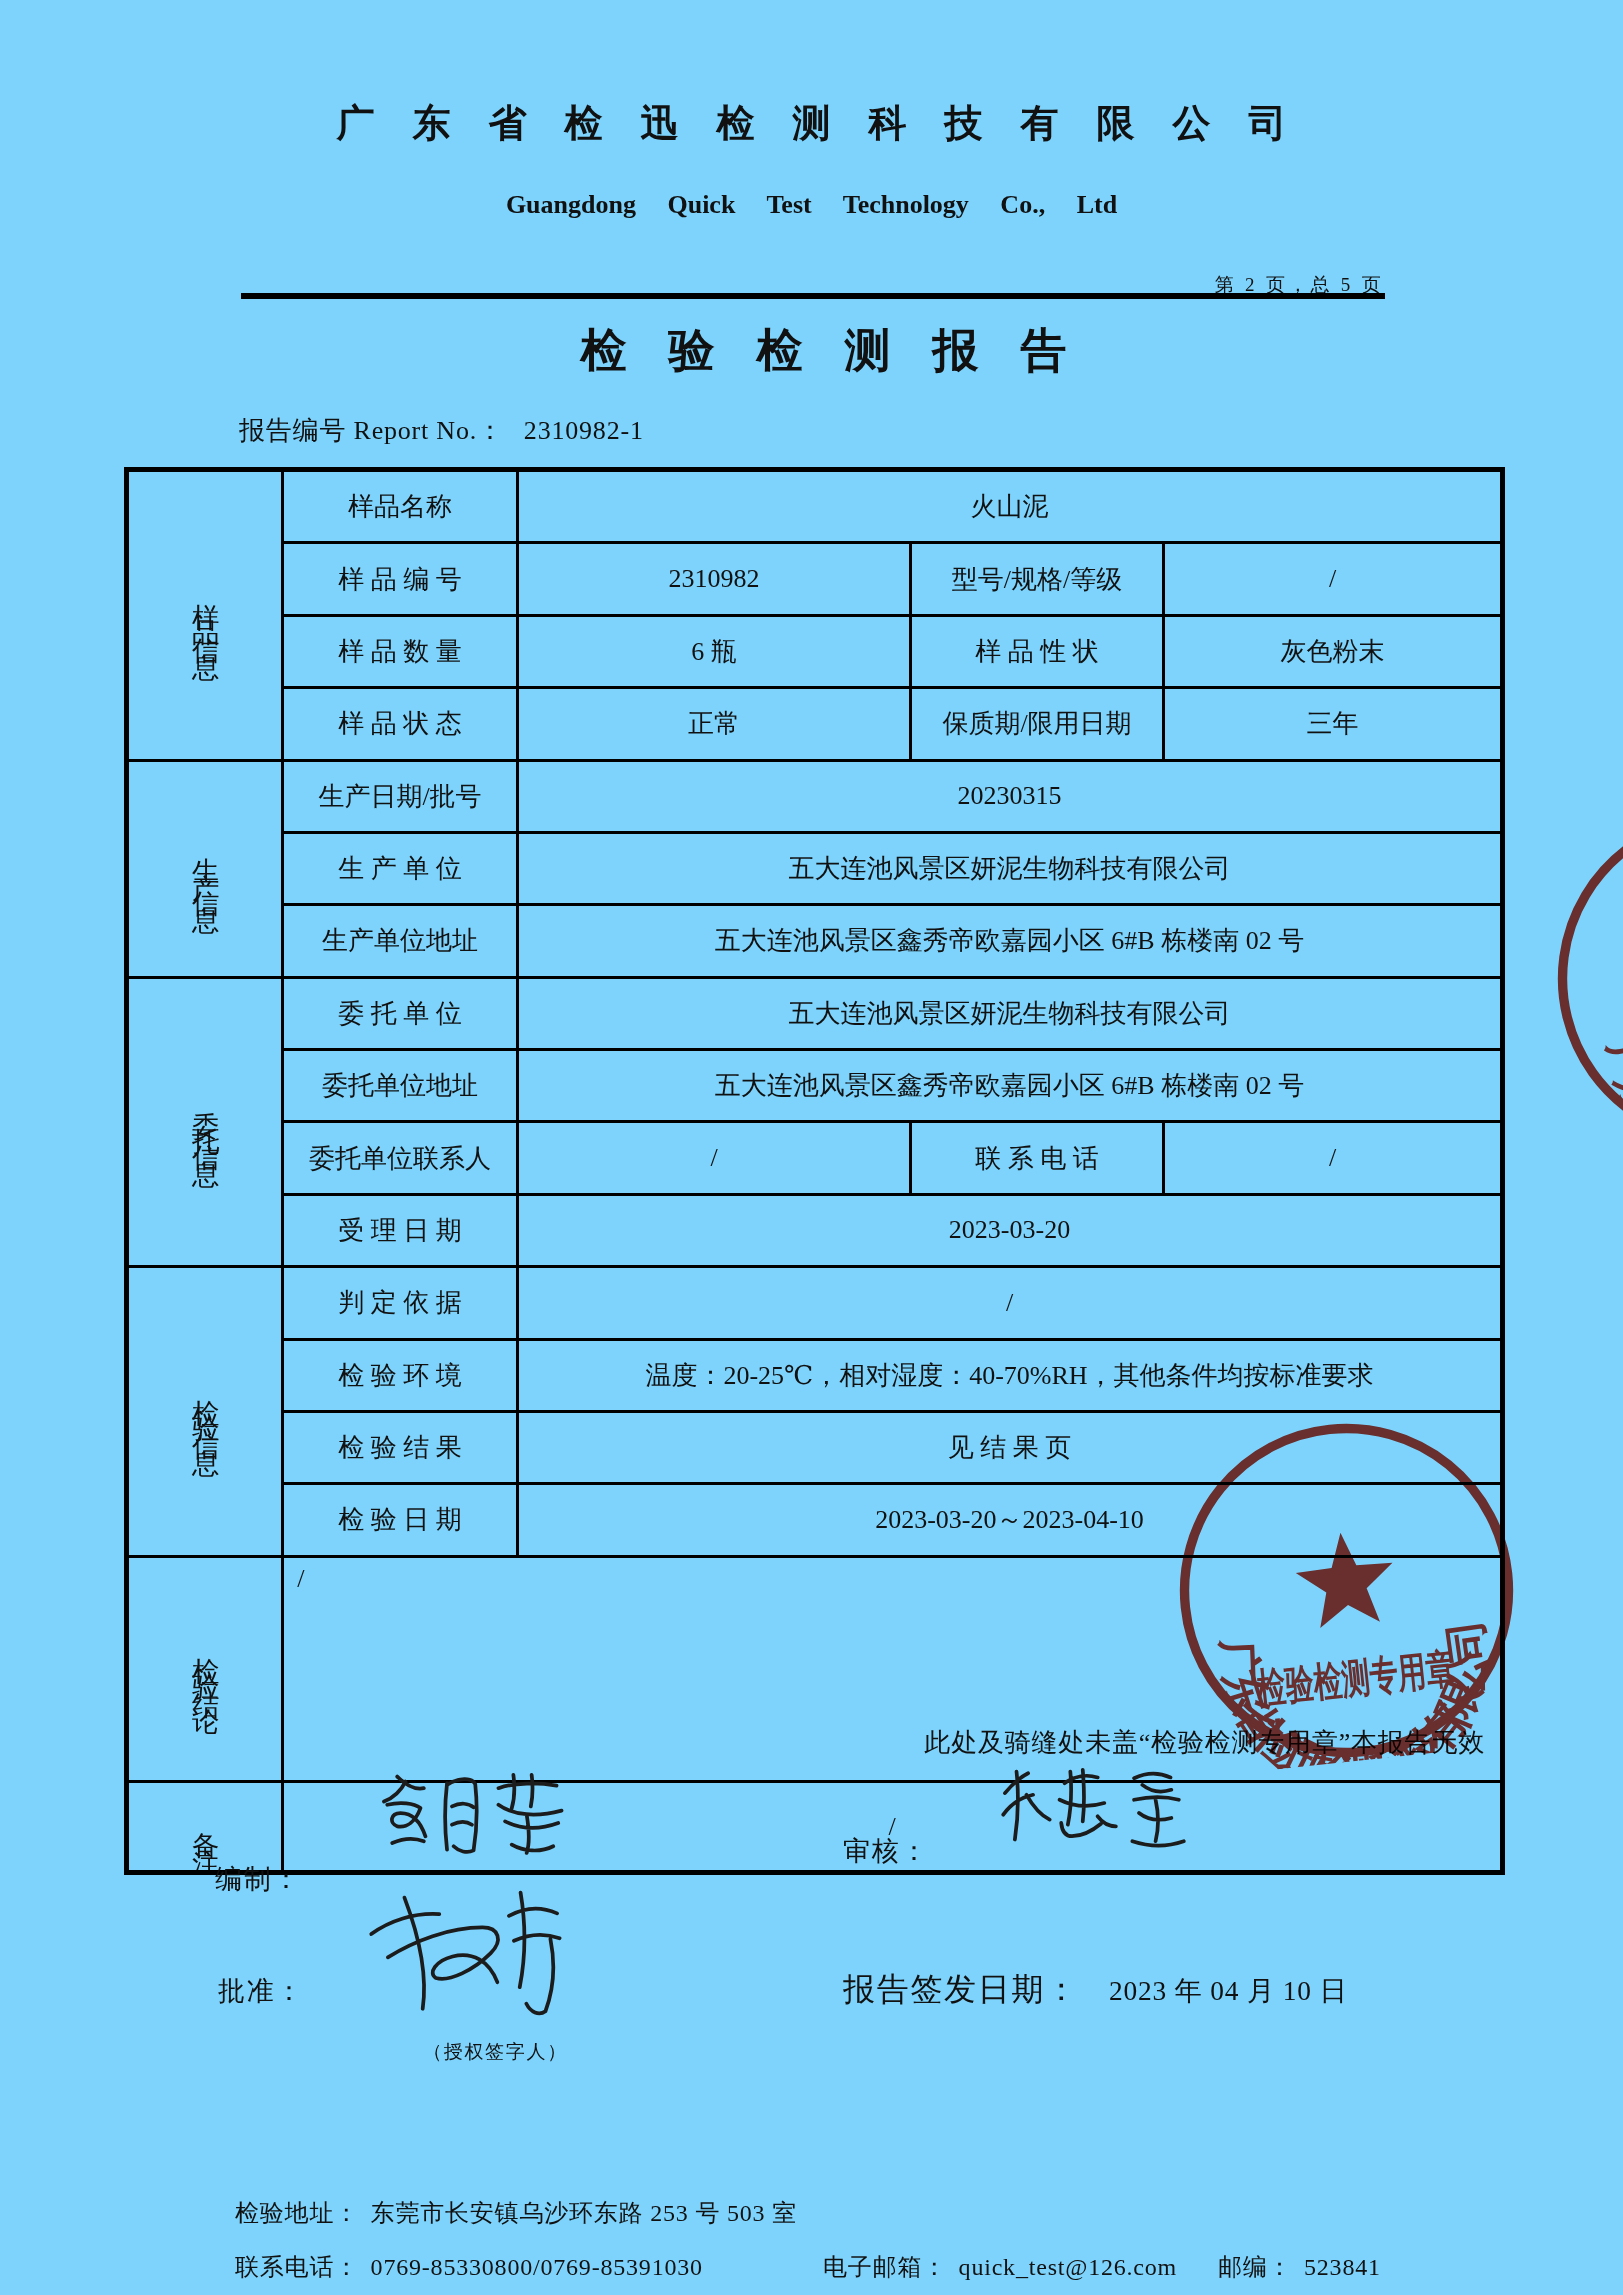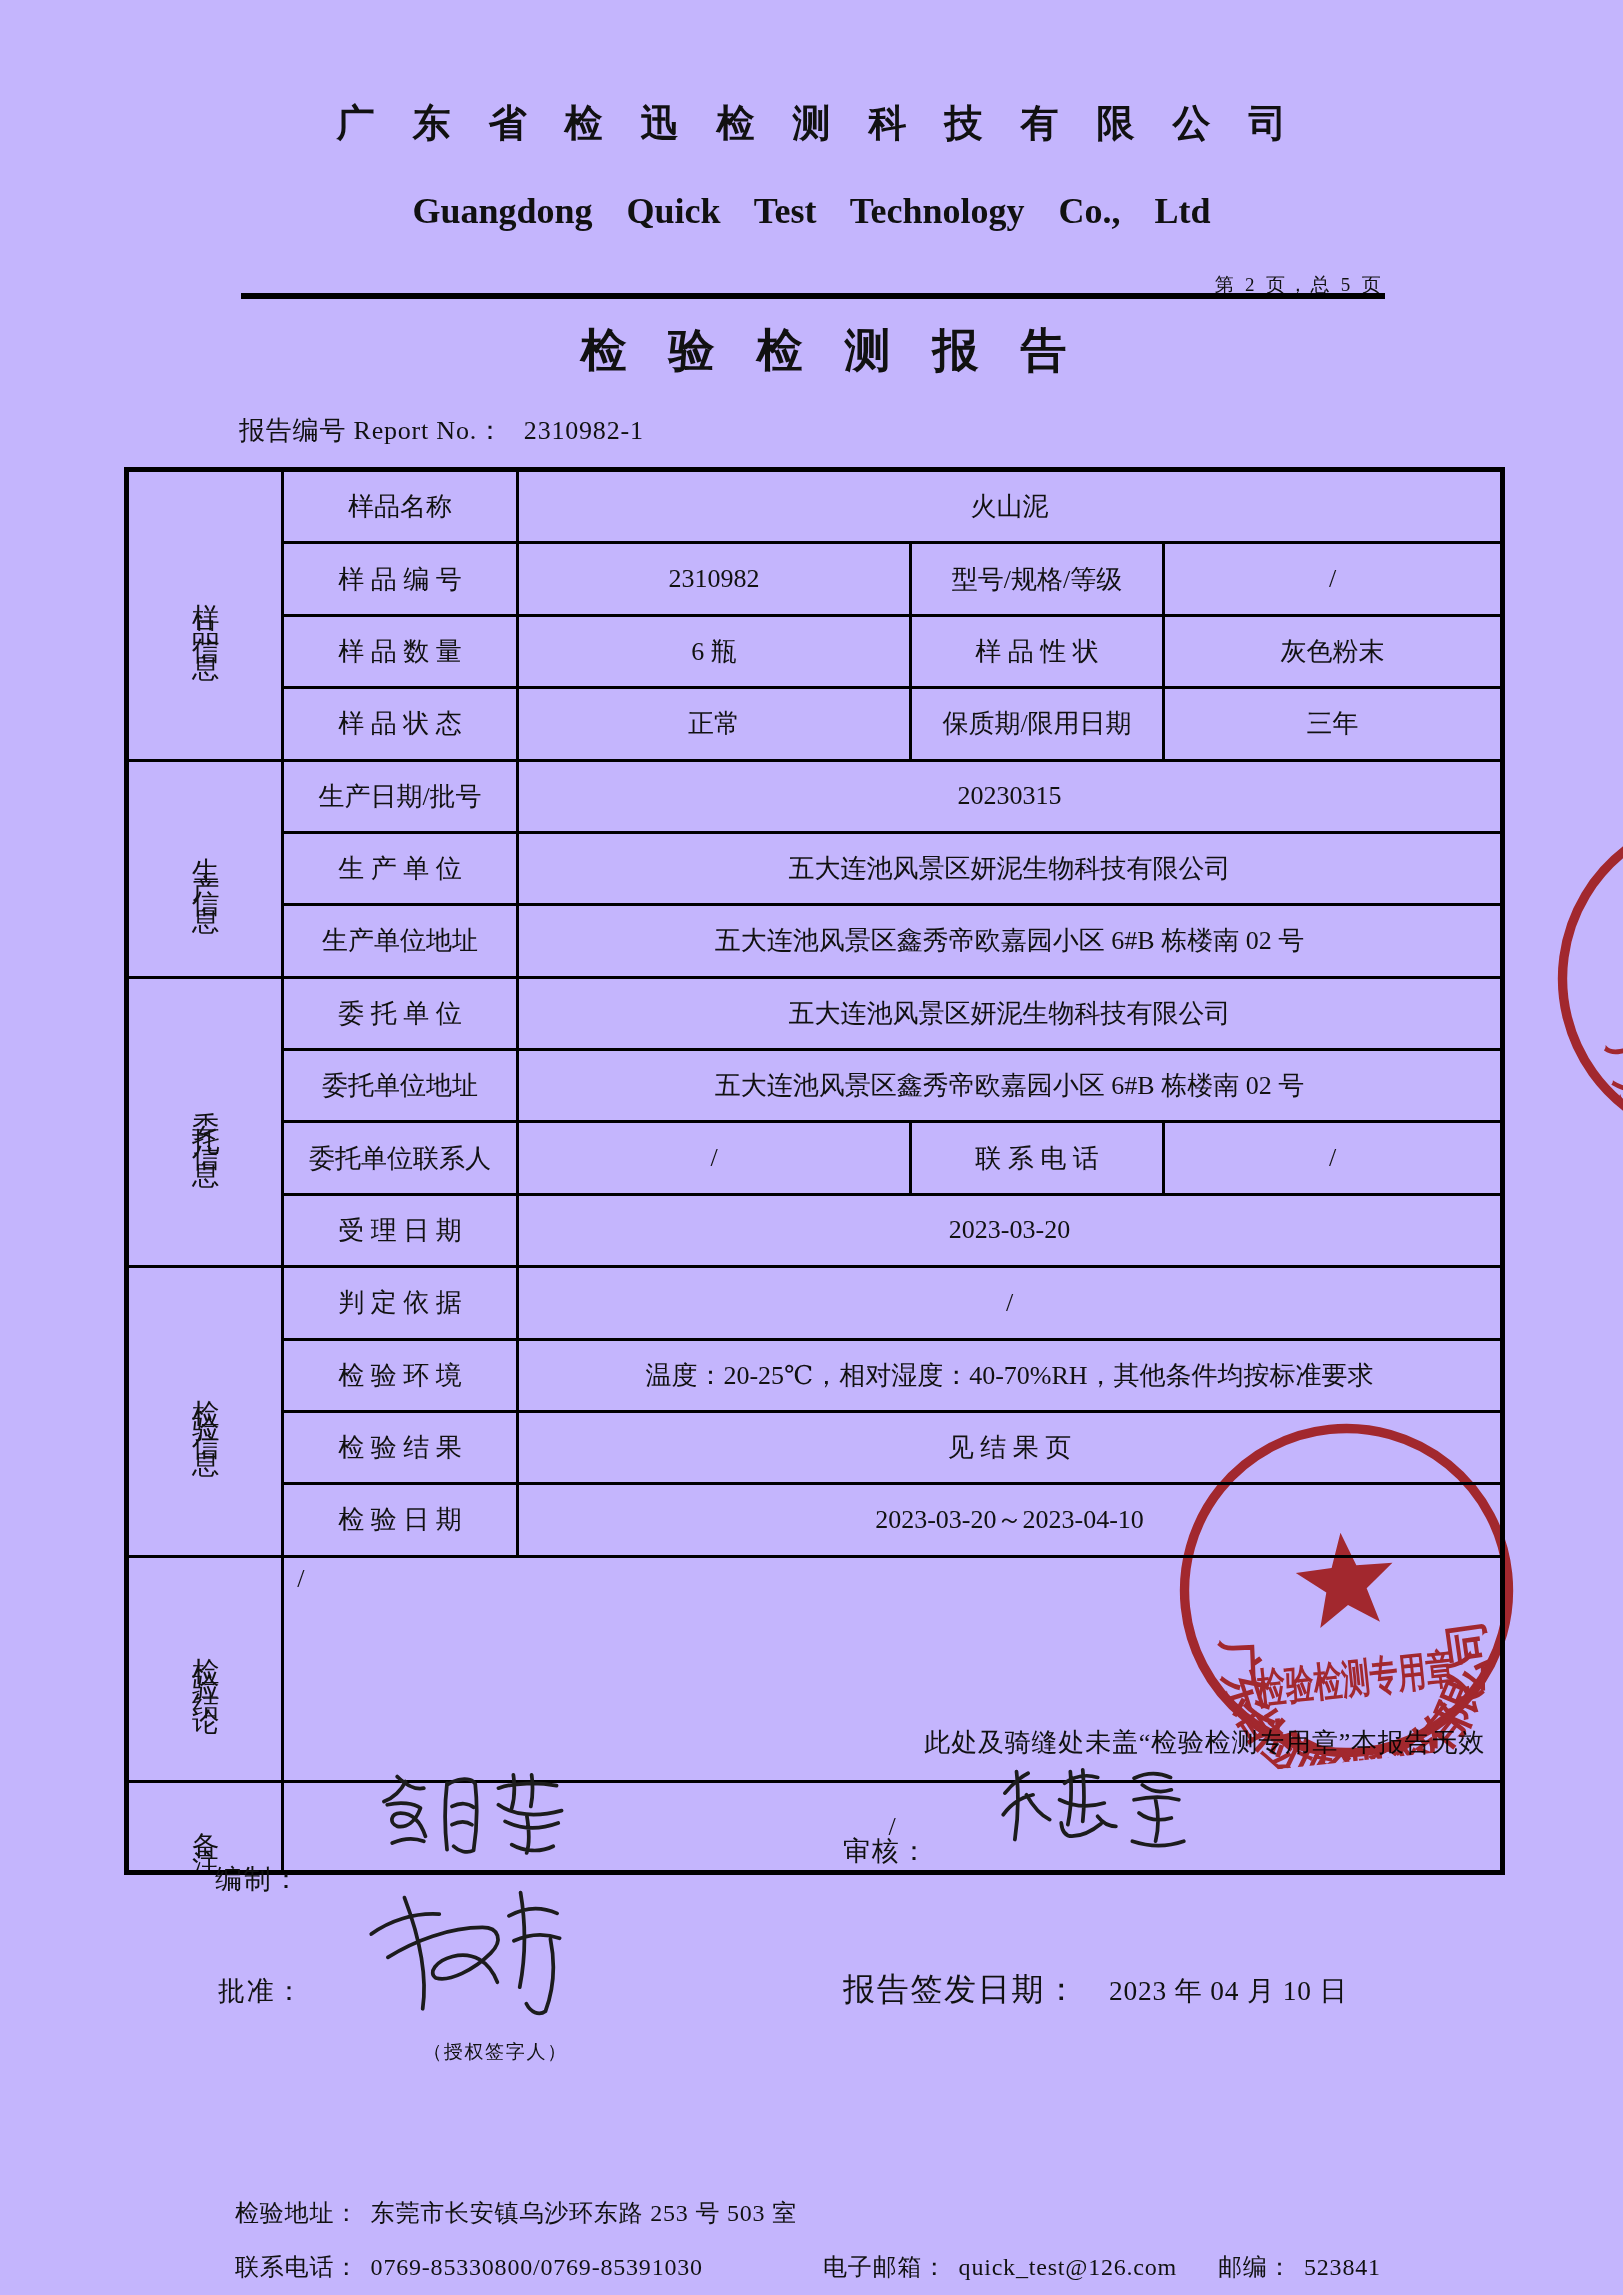--- a/index.html
+++ b/index.html
@@ -1,32 +1,32 @@
 <!DOCTYPE html>
 <html style="font-size:13.3px"><head>
 <meta charset="utf-8">
 <style>
   html,body{margin:0;padding:0;background:#e8e8e8;}
   .page{
     position:relative;
     width:1623px;height:2295px;
-    background:#c4b5fd;
+    background:#7dd3fc;
     overflow:hidden;
     font-family:"Liberation Serif","DejaVu Serif",serif;
     color:#111;
   }
   
   .company-cn{
     position:absolute;left:0;top:98px;width:100%;
     text-align:center;font-size:38px;font-weight:600;
     letter-spacing:38px;text-indent:38px;white-space:nowrap;
   }
   .company-en{
     position:absolute;left:0;top:190px;width:100%;
-    text-align:center;font-size:36px;font-weight:600;
+    text-align:center;font-size:26px;font-weight:600;
     word-spacing:25px;white-space:nowrap;
   }
   .page-info{
     position:absolute;top:272px;right:239px;
     font-size:19px;font-weight:400;letter-spacing:3.3px;
   }
   .header-rule{
     position:absolute;left:241px;top:293px;width:1144px;height:5.8px;
     background:#000;
   }

